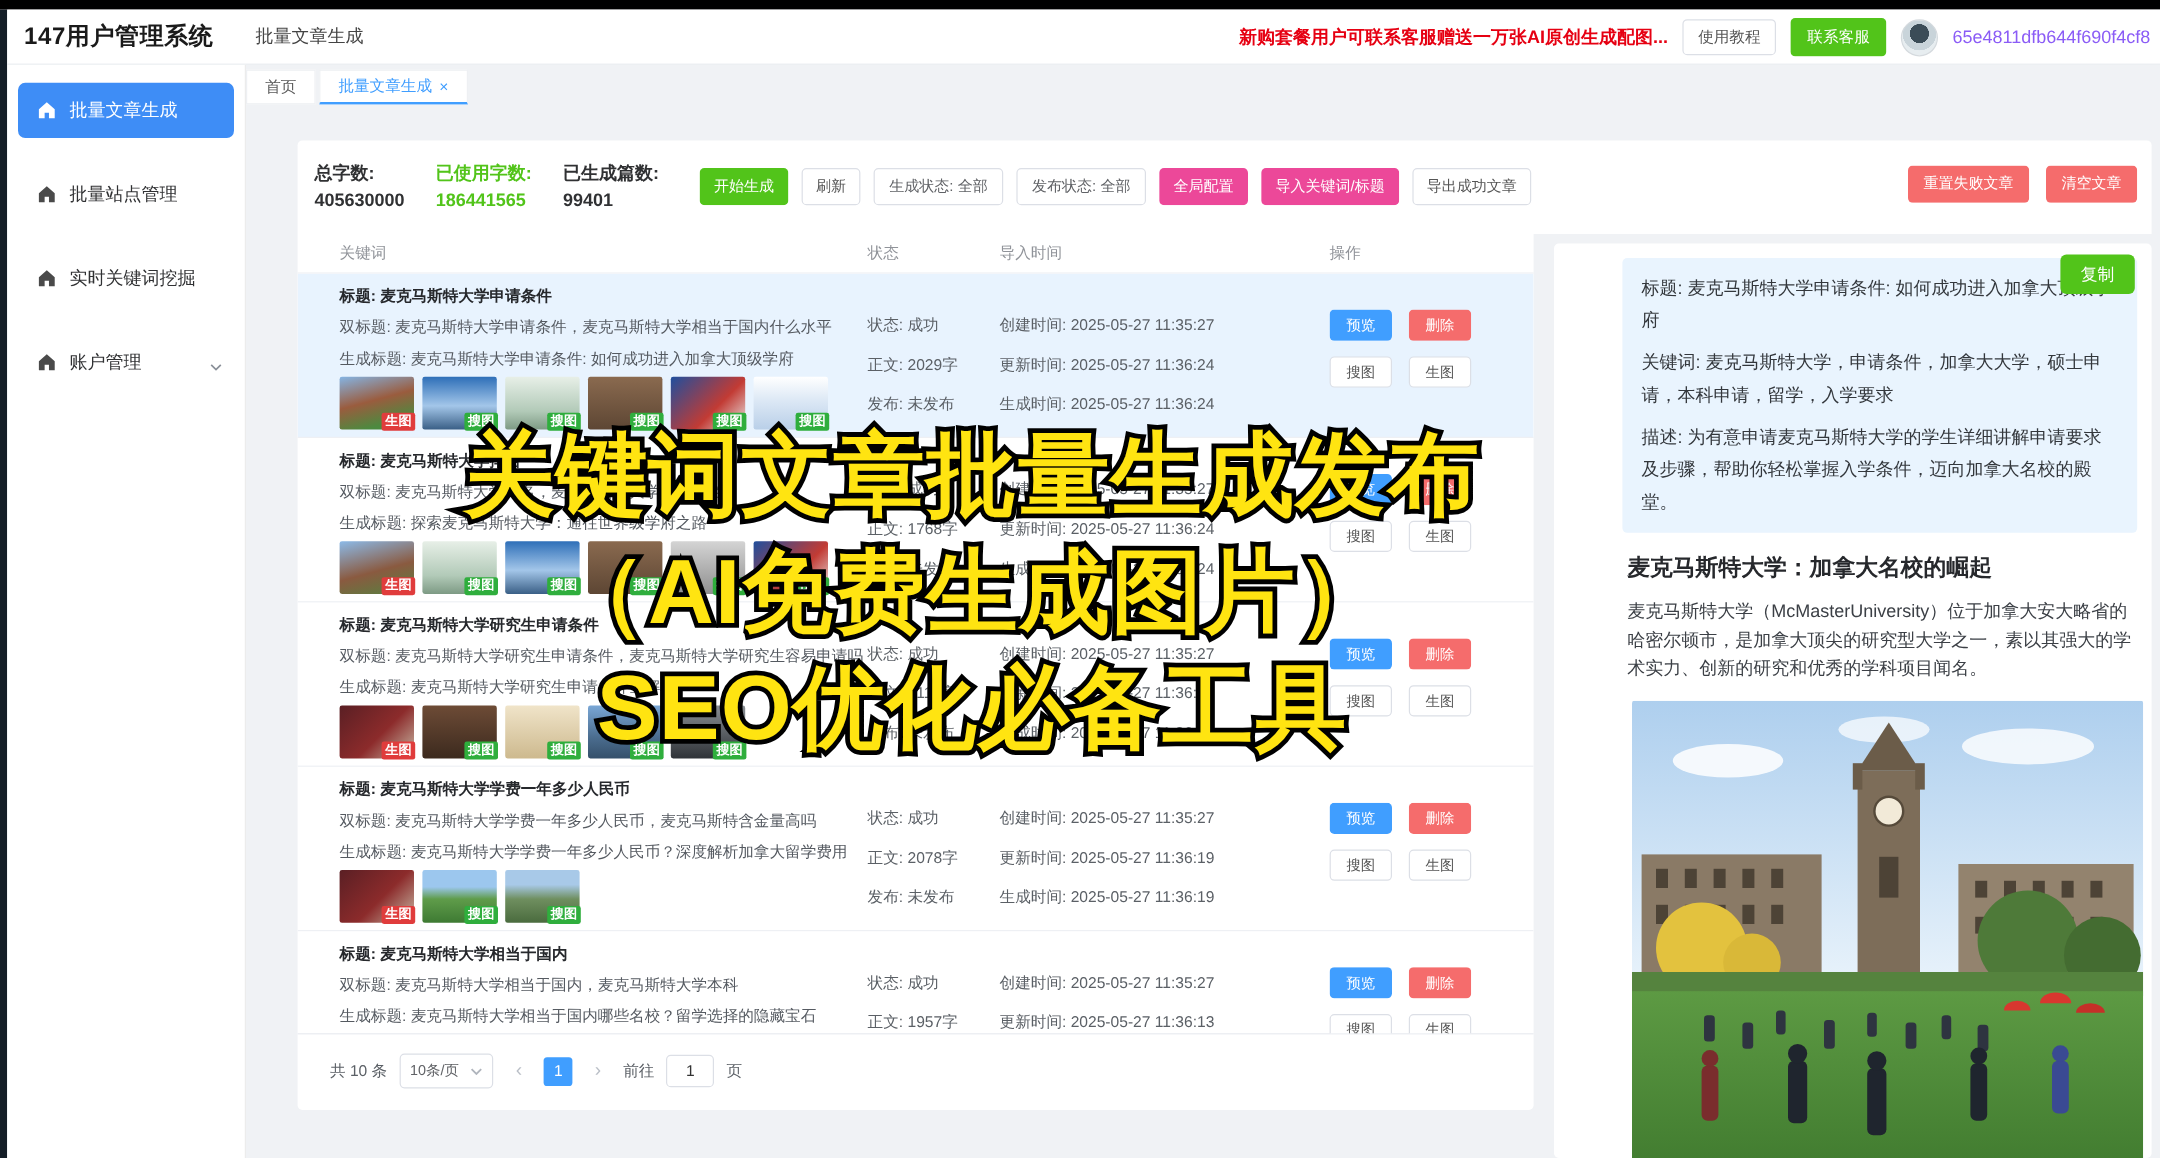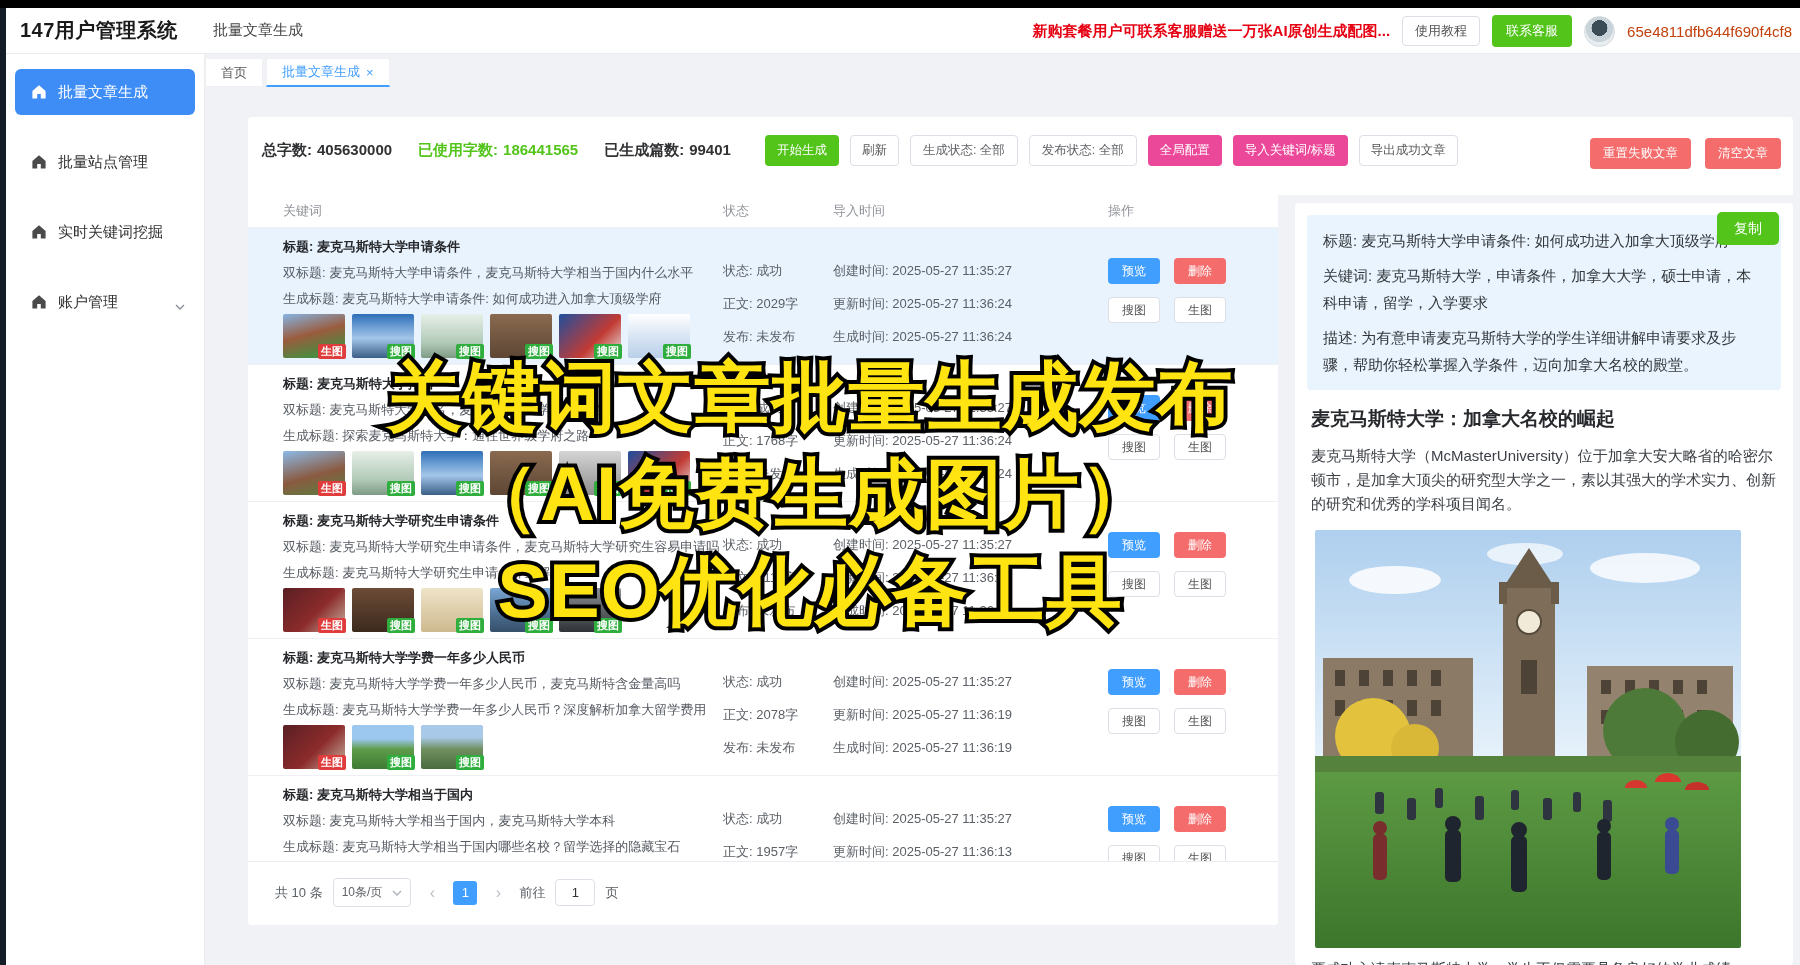--- a/index.html
+++ b/index.html
@@ -13,42 +13,42 @@
   
   .header { position:absolute; left:6px; top:8px; width:1794px; height:46px; background:#fff; border-bottom:1px solid #e8ebef; display:flex; align-items:center; }
   .logo { width:199px; padding-left:14px; font-size:20px; font-weight:bold; color:#1a1a1a; letter-spacing:0.5px; }
   .breadcrumb { font-size:15px; color:#444; margin-left:8px; }
   .header-right { position:absolute; right:8px; top:0; height:46px; display:flex; align-items:center; gap:12px;margin-left:33px; }
   .notice { color:#e60012; font-weight:bold; font-size:15px; }
   .btn { display:inline-flex; align-items:center; justify-content:center; border-radius:4px; font-size:13px; cursor:pointer; border:1px solid transparent; white-space:nowrap; }
   .btn-plain { background:#fff; border-color:#dcdfe6; color:#555; padding:5px 12px; }
   .btn-green { background:#52c41a; color:#fff; padding:6px 13px; }
   .avatar { width:31px; height:31px; border-radius:50%; background:radial-gradient(circle at 50% 38%, #3b4c57 0 34%, #c9d4da 35% 60%, #e7edf0 61%); border:1px solid #d5dade; overflow:hidden; }
-  .user-id { font-size:15px; color:#c2410c; }
+  .user-id { font-size:15px; color:#8b5cf6; }
 
   
   .sidebar { position:absolute; left:6px; top:54px; width:199px; height:911px; background:#fff; border-right:1px solid #ececec; }
   .side-item { position:relative; margin:0 9px; height:46px; border-radius:6px; display:flex; align-items:center; gap:11px; padding-left:16px; font-size:15px; color:#303133; cursor:pointer; }
   .side-item .hicon { width:16px; height:16px; flex:0 0 16px; color:#4a4a4a; }
   .side-item.active { background:#3e8df6; color:#fff; }
   .side-item.active .hicon { color:#fff; }
   .side-chev { position:absolute; right:10px; top:19px; width:10px; height:10px; color:#8a9099; }
 
   
   .tabbar { position:absolute; left:205px; top:57px; height:30px; display:flex; gap:3px;align-items:flex-end; }
   .tab { background:#fff; height:29px; padding:0 15px; display:flex; align-items:center; gap:6px; font-size:13px; color:#595959; cursor:pointer; border:1px solid #eef0f3; }
   .tab.active { color:#409eff; border-bottom:2px solid #409eff; }
   .tab .x { font-size:13px; color:#409eff; }
 
   
   .band { position:absolute; left:248px; top:117px; width:1545px; height:78px; background:#fff; border-radius:4px 4px 0 0; }
   .table-card { position:absolute; left:248px; top:195px; width:1030px; height:730px; background:#fff; border-radius:0 0 4px 4px; }
 
   .stats-row { position:absolute; left:14px; top:18px; display:flex; align-items:center; gap:26px; }
-  .stat { display:flex; flex-direction:row; gap:5px; }
+  .stat { display:flex; flex-direction:column; gap:5px; }
   .stat .lb { font-size:15px; font-weight:bold; color:#303133; }
   .stat .vl { font-size:15px; font-weight:bold; color:#303133; }
   .stat.green .lb, .stat.green .vl { color:#52c41a; }
   .tool-group { display:flex; gap:11px; margin-left:8px; }
   .btn-sm { padding:6px 11px; font-size:12.5px; }
   .btn-blue { background:#ec4899; color:#fff; }
   .filter-box { background:#fff; border:1px solid #dcdfe6; border-radius:4px; padding:6px 12px; font-size:12.5px; color:#606266; cursor:pointer; }
   .band-right { position:absolute; right:12px; top:21px; display:flex; gap:14px; }
   .btn-red { background:#f56c6c; color:#fff; padding:6px 12px; font-size:12.5px; }
 
@@ -96,21 +96,21 @@
   .th-grad { background:linear-gradient(180deg,#8a8f94 0%,#2f3338 100%); }
 
   
   .pager { position:absolute; left:27px; top:683px; display:flex; align-items:center; gap:10px; font-size:13px; color:#5b6066; }
   .psize { border:1px solid #dcdfe6; border-radius:4px; padding:5px 8px; display:flex; align-items:center; gap:10px; font-size:12px; color:#606266; cursor:pointer; }
   .parrow { width:22px; height:24px; display:flex; align-items:center; justify-content:center; color:#b9bec6; font-size:16px; cursor:pointer; }
   .pnum { width:24px; height:24px; background:#409eff; color:#fff; border-radius:3px; display:flex; align-items:center; justify-content:center; font-size:13px; cursor:pointer; }
   .pgoto { width:40px; height:27px; border:1px solid #dcdfe6; border-radius:4px; text-align:center; font-size:13px; color:#333; font-family:inherit; }
 
   
-  .panel { position:absolute; left:1295px; top:203px; width:498px; height:762px; background:#fff; border-radius:4px; overflow:hidden; }
+  .panel { position:absolute; left:1295px; top:203px; width:498px; height:762px; background:#fff; border-radius:4px; overflow:hidden;padding-left:45px; }
   .copy-btn { position:absolute; right:14px; top:9px; width:62px; height:33px; background:#52c41a; color:#fff; border:none; border-radius:5px; font-size:14px; cursor:pointer; z-index:3; font-family:inherit; }
   .meta-box { margin:12px; background:#e9f4fe; border-radius:4px; padding:12px 16px; }
   .meta-p { font-size:15px; line-height:27px; color:#33373c; margin-bottom:8px; }
   .meta-p:last-child { margin-bottom:0; }
   .art-h2 { margin:16px 16px 0; font-size:19px; font-weight:bold; color:#26282c; }
   .art-p { margin:12px 16px 0; font-size:15px; line-height:24px; color:#3c4046; }
   .photo { margin:14px 0 0 20px; width:426px; height:418px; border-radius:2px; display:block; }
   .partial { margin:12px 16px 0; font-size:15px; color:#3c4046; }
 
   

